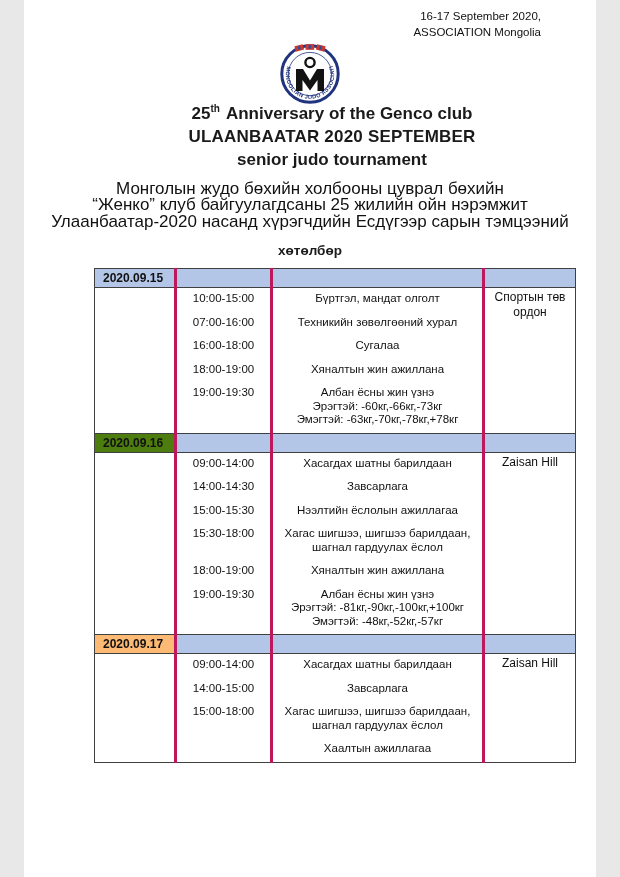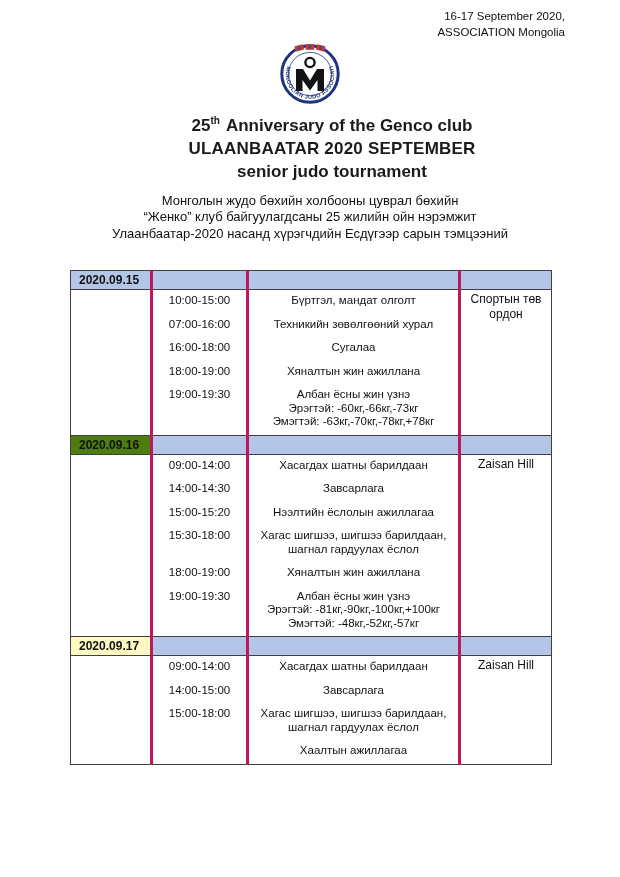--- a/index.html
+++ b/index.html
@@ -1,36 +1,36 @@
 <!DOCTYPE html>
 <html><head>
 <meta charset="utf-8">
 <style>
   html,body{margin:0;padding:0;background:#e8e8e8;}
   .page{
-    width:620px;height:877px;background:#ffffff;position:relative;
+    width:572px;height:877px;background:#ffffff;position:relative;
     font-family:"Liberation Sans","DejaVu Sans",sans-serif;color:#1a1a1a;
     overflow:hidden;margin:0 auto;
   }
   .top-right{
     position:absolute;top:9px;right:55px;text-align:right;
     font-size:11.5px;line-height:15.5px;color:#111;
   }
   .logo-wrap{padding-top:40px;display:flex;justify-content:center;}
-  .title-block{text-align:center;margin-top:12px;line-height:1;padding-left:44px;}
+  .title-block{text-align:center;line-height:1;padding-left:44px;}
   .title-line1{font-size:17px;font-weight:bold;}
   .title-line1 sup{font-size:10px;vertical-align:super;}
   .title-rest{margin-left:6px;}
   .title-main{font-size:17px;font-weight:bold;margin-top:6px;letter-spacing:0.2px;}
   .title-sub{font-size:17px;font-weight:bold;margin-top:6px;}
-  .intro{ text-align:center;margin-top:13px;font-size:13px;line-height:16.5px;color:#111;}
+  .intro{ text-align:center;margin-top:13px;font-size:17px;line-height:16.5px;color:#111;}
   .program-label{text-align:center;margin-top:13px;font-size:13.5px;font-weight:bold;}
   table.schedule{
     border-collapse:collapse;table-layout:fixed;
-    margin:28px 0 0 70px;width:482px;
+    margin:10px 0 0 70px;width:482px;
     font-size:11.5px;color:#111;
     border:1px solid #404040;
   }
   table.schedule td{border-left:3px solid #be185d;vertical-align:top;word-wrap:break-word;}
   table.schedule td:first-child{border-left:none;}
   tr.sec-header td{
     border-top:1px solid #404040;border-bottom:1px solid #404040;
     height:16px;padding:1px 2px 1px 0;
   }
   tr.sec-header td.date{
@@ -82,20 +82,21 @@
     <div class="title-main">ULAANBAATAR 2020 SEPTEMBER</div>
     <div class="title-sub">senior judo tournament</div>
   </div>
 
   <div class="intro">
     <div>Монголын жудо бөхийн холбооны цуврал бөхийн</div>
     <div>“Женко” клуб байгуулагдсаны 25 жилийн ойн нэрэмжит</div>
     <div>Улаанбаатар-2020 насанд хүрэгчдийн Есдүгээр сарын тэмцээний</div>
   </div>
 
+  <div class="program-label">хөтөлбөр</div>
 
   <table class="schedule">
     <colgroup>
         <col style="width:81px">
         <col style="width:96px">
         <col style="width:212px">
         <col style="width:92px">
       </colgroup>
     <tbody>
         <tr class="sec-header">
@@ -142,40 +143,40 @@
           <td class="act">Хасагдах шатны барилдаан</td>
           <td class="loc" rowspan="6">Zaisan Hill</td>
         </tr>
         <tr>
           <td class="datecol"></td>
           <td class="time">14:00-14:30</td>
           <td class="act">Завсарлага</td>
         </tr>
         <tr>
           <td class="datecol"></td>
-          <td class="time">15:00-15:20</td>
+          <td class="time">15:00-15:30</td>
           <td class="act">Нээлтийн ёслолын ажиллагаа</td>
         </tr>
         <tr>
           <td class="datecol"></td>
           <td class="time">15:30-18:00</td>
           <td class="act">Хагас шигшээ, шигшээ барилдаан,<br>шагнал гардуулах ёслол</td>
         </tr>
         <tr>
           <td class="datecol"></td>
           <td class="time">18:00-19:00</td>
           <td class="act">Хяналтын жин ажиллана</td>
         </tr>
         <tr>
           <td class="datecol"></td>
           <td class="time">19:00-19:30</td>
           <td class="act">Албан ёсны жин үзнэ<br>Эрэгтэй: -81кг,-90кг,-100кг,+100кг<br>Эмэгтэй: -48кг,-52кг,-57кг</td>
         </tr>
         <tr class="sec-header">
-          <td class="date" style="background: #fef9c3;">2020.09.17</td>
+          <td class="date" style="background: #fdba74;">2020.09.17</td>
           <td style="background: rgb(180, 198, 231);"></td>
           <td style="background: rgb(180, 198, 231);"></td>
           <td style="background: rgb(180, 198, 231);"></td>
         </tr>
         <tr>
           <td class="datecol"></td>
           <td class="time">09:00-14:00</td>
           <td class="act">Хасагдах шатны барилдаан</td>
           <td class="loc" rowspan="4">Zaisan Hill</td>
         </tr>

